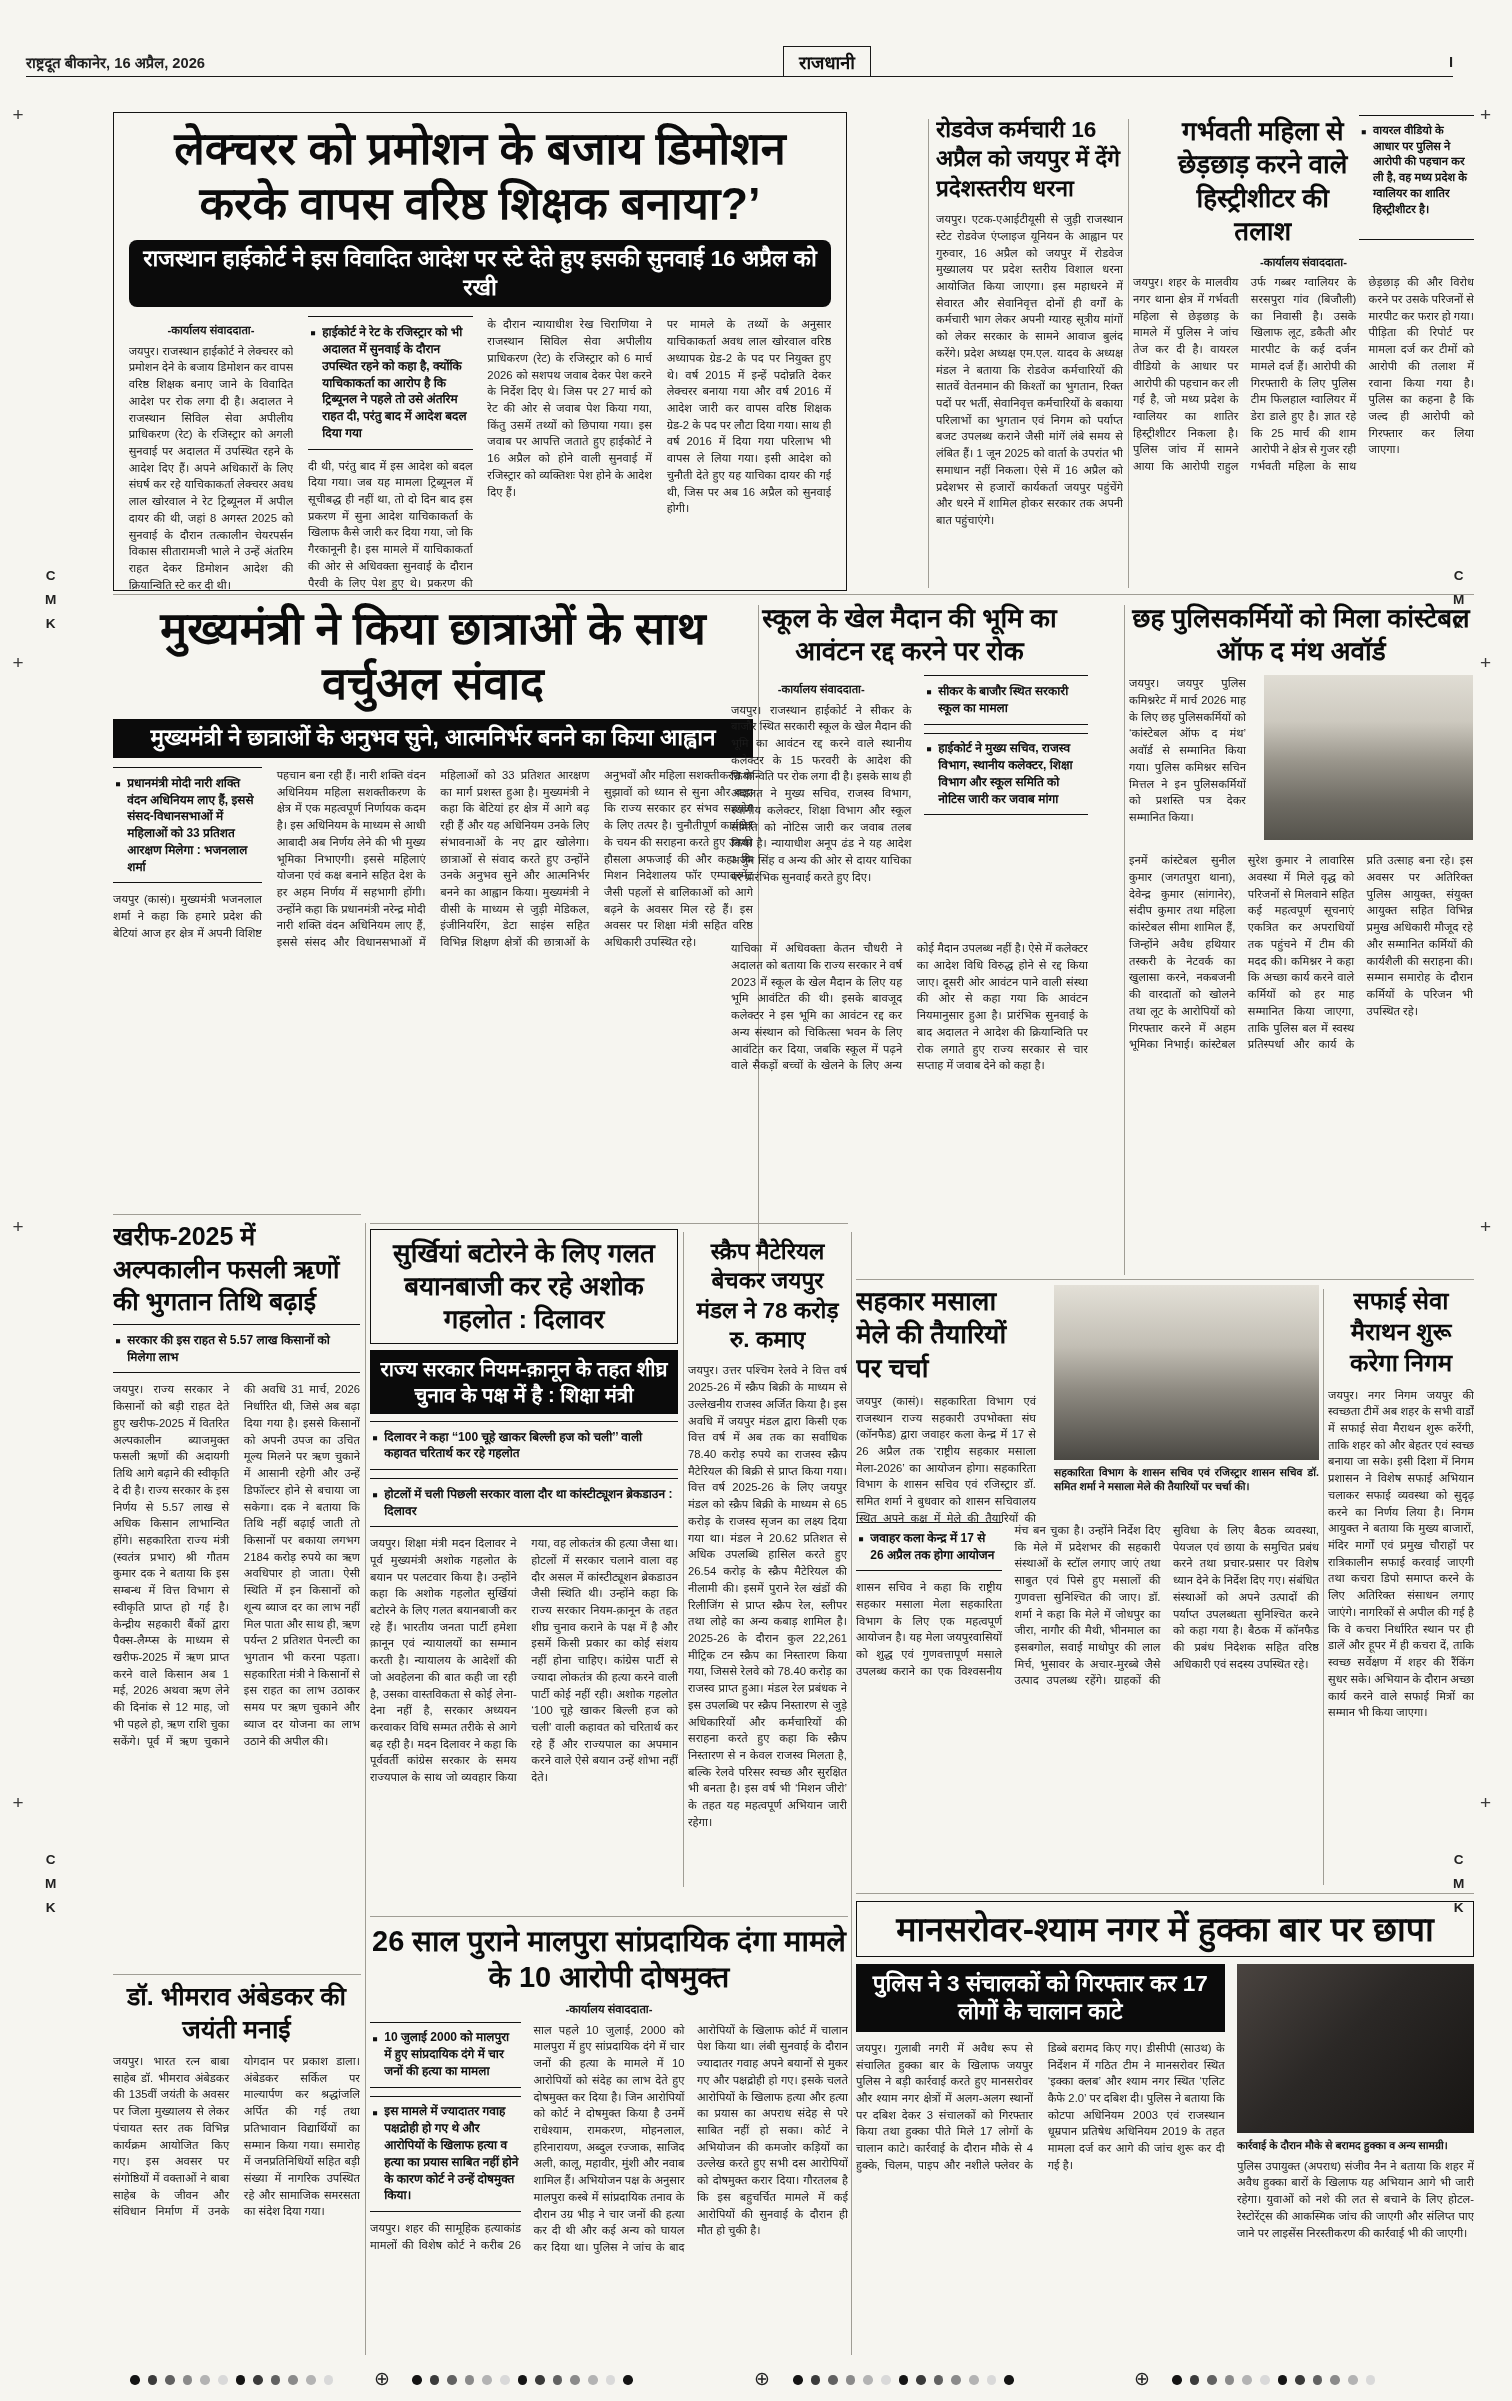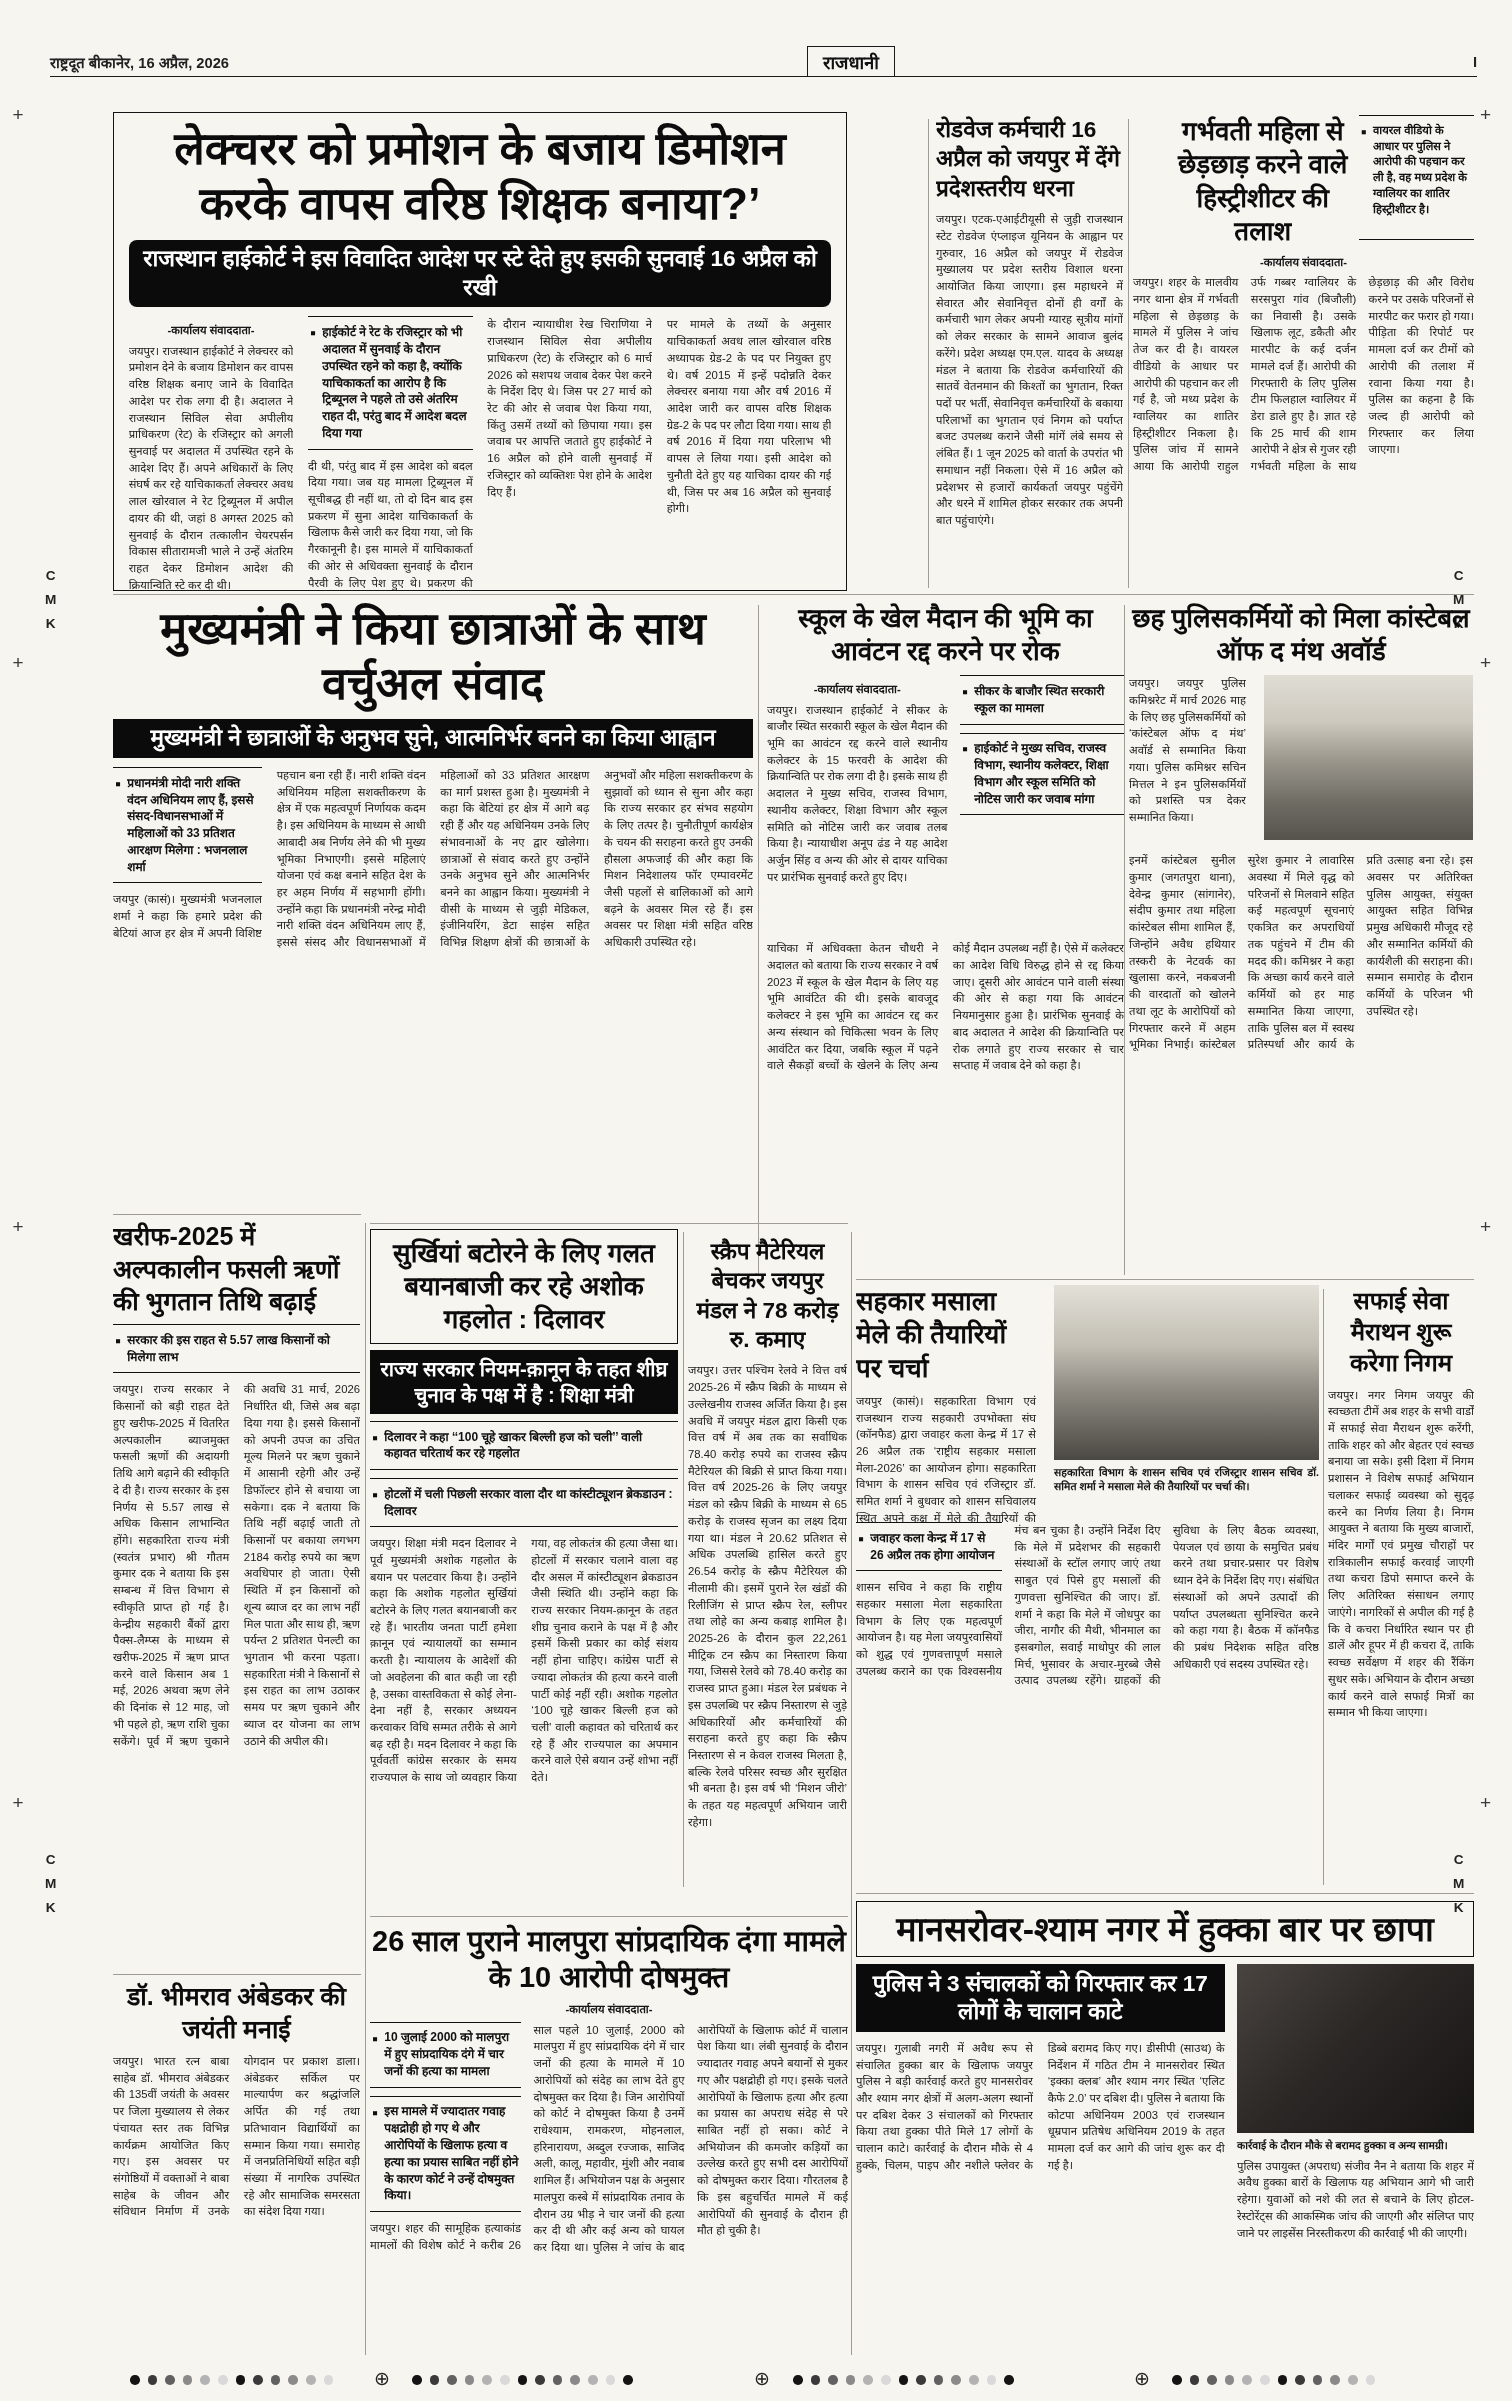--- a/index.html
+++ b/index.html
@@ -29,21 +29,21 @@
   .cols4{column-count:4;column-gap:14.7px;}
   .boxed{border:1.7px solid #111;padding:6.8px 10.2px;}
   .photo{position:relative;overflow:hidden;}
   .ph-police{background:linear-gradient(180deg,#e0ddd4 0%,#cdc9bf 28%,#9a968c 52%,#6e6b63 78%,#55534c 100%);}
   .ph-meeting{background:linear-gradient(180deg,#e3e0d7 0%,#c2beb4 35%,#8f8b82 60%,#4a4843 100%);}
   .ph-hookah{background:linear-gradient(135deg,#4a4440 0%,#2b2826 45%,#171513 100%);}
   .cap{font-size:10.7px;font-weight:700;line-height:1.35;margin-top:4.5px;text-align:justify;}
   .vrule,.hrule{position:absolute;background:#a09d95;}
   .vrule{width:1.1px;}
   .hrule{height:1.1px;}
-  .masthead{position:absolute;left:50px;top:47px;width:1427px;height:29px;border-bottom:1.1px solid #1a1a1a;display:flex;justify-content:space-between;align-items:center;}
+  .masthead{position:absolute;left:26px;top:47px;width:1427px;height:29px;border-bottom:1.1px solid #1a1a1a;display:flex;justify-content:space-between;align-items:center;}
   .mast-left,.mast-right{font-size:14.7px;font-weight:700;color:#222;}
   .mast-center{border:1.1px solid #1a1a1a;padding:2.3px 14.7px;font-size:18px;font-weight:700;color:#111;}
   .crop{position:absolute;font-size:19px;color:#3a3a3a;line-height:1;}
   .cmk{position:absolute;display:flex;flex-direction:column;gap:9px;font-weight:700;font-size:13.6px;color:#222;text-align:center;}
   .reg{position:absolute;font-size:19px;color:#222;line-height:1;}
   .dots{position:absolute;display:flex;gap:8px;align-items:center;}
   .dots i{width:9.6px;height:9.6px;border-radius:50%;display:block;}
   .dots i:nth-child(6n+1){background:#141414;}
   .dots i:nth-child(6n+2){background:#3a3a3a;}
   .dots i:nth-child(6n+3){background:#616161;}
@@ -156,21 +156,21 @@
     <div class="bar bar40" style="margin-top:6.8px;">मुख्यमंत्री ने छात्राओं के अनुभव सुने, आत्मनिर्भर बनने का किया आह्वान</div>
     <div class="cols4" style="margin-top:9px;height:395px;">
       <div class="bullet">
         <span class="sq">■</span>
         <span>प्रधानमंत्री मोदी नारी शक्ति वंदन अधिनियम लाए हैं, इससे संसद-विधानसभाओं में महिलाओं को 33 प्रतिशत आरक्षण मिलेगा : भजनलाल शर्मा</span>
       </div>
       <p class="body">जयपुर (कासं)। मुख्यमंत्री भजनलाल शर्मा ने कहा कि हमारे प्रदेश की बेटियां आज हर क्षेत्र में अपनी विशिष्ट पहचान बना रही हैं। नारी शक्ति वंदन अधिनियम महिला सशक्तीकरण के क्षेत्र में एक महत्वपूर्ण निर्णायक कदम है। इस अधिनियम के माध्यम से आधी आबादी अब निर्णय लेने की भी मुख्य भूमिका निभाएगी। इससे महिलाएं योजना एवं कक्ष बनाने सहित देश के हर अहम निर्णय में सहभागी होंगी। उन्होंने कहा कि प्रधानमंत्री नरेन्द्र मोदी नारी शक्ति वंदन अधिनियम लाए हैं, इससे संसद और विधानसभाओं में महिलाओं को 33 प्रतिशत आरक्षण का मार्ग प्रशस्त हुआ है। मुख्यमंत्री ने कहा कि बेटियां हर क्षेत्र में आगे बढ़ रही हैं और यह अधिनियम उनके लिए संभावनाओं के नए द्वार खोलेगा। छात्राओं से संवाद करते हुए उन्होंने उनके अनुभव सुने और आत्मनिर्भर बनने का आह्वान किया। मुख्यमंत्री ने वीसी के माध्यम से जुड़ी मेडिकल, इंजीनियरिंग, डेटा साइंस सहित विभिन्न शिक्षण क्षेत्रों की छात्राओं के अनुभवों और महिला सशक्तीकरण के सुझावों को ध्यान से सुना और कहा कि राज्य सरकार हर संभव सहयोग के लिए तत्पर है। चुनौतीपूर्ण कार्यक्षेत्र के चयन की सराहना करते हुए उनकी हौसला अफजाई की और कहा कि मिशन निदेशालय फॉर एम्पावरमेंट जैसी पहलों से बालिकाओं को आगे बढ़ने के अवसर मिल रहे हैं। इस अवसर पर शिक्षा मंत्री सहित वरिष्ठ अधिकारी उपस्थित रहे।</p>
     </div>
   </section>
 
-  <section class="art" style="left:767px;top:602px;width:357px;height:678px;">
+  <section class="art" style="left:731px;top:602px;width:357px;height:678px;">
     <h2 class="hl f46">स्कूल के खेल मैदान की भूमि का आवंटन रद्द करने पर रोक</h2>
     <div style="display:flex;gap:12.4px;margin-top:6.8px;height:265px;overflow:hidden;">
       <div style="flex:1.1;min-width:0;">
         <div class="byline">-कार्यालय संवाददाता-</div>
         <p class="body">जयपुर। राजस्थान हाईकोर्ट ने सीकर के बाजौर स्थित सरकारी स्कूल के खेल मैदान की भूमि का आवंटन रद्द करने वाले स्थानीय कलेक्टर के 15 फरवरी के आदेश की क्रियान्विति पर रोक लगा दी है। इसके साथ ही अदालत ने मुख्य सचिव, राजस्व विभाग, स्थानीय कलेक्टर, शिक्षा विभाग और स्कूल समिति को नोटिस जारी कर जवाब तलब किया है। न्यायाधीश अनूप ढंड ने यह आदेश अर्जुन सिंह व अन्य की ओर से दायर याचिका पर प्रारंभिक सुनवाई करते हुए दिए।</p>
       </div>
       <div style="flex:1;min-width:0;">
         <div class="bullet">
           <span class="sq">■</span>
           <span>सीकर के बाजौर स्थित सरकारी स्कूल का मामला</span>

